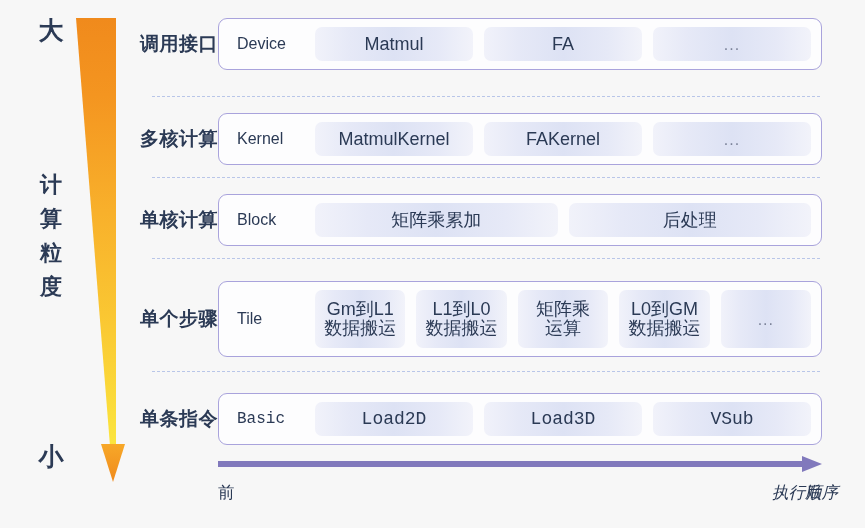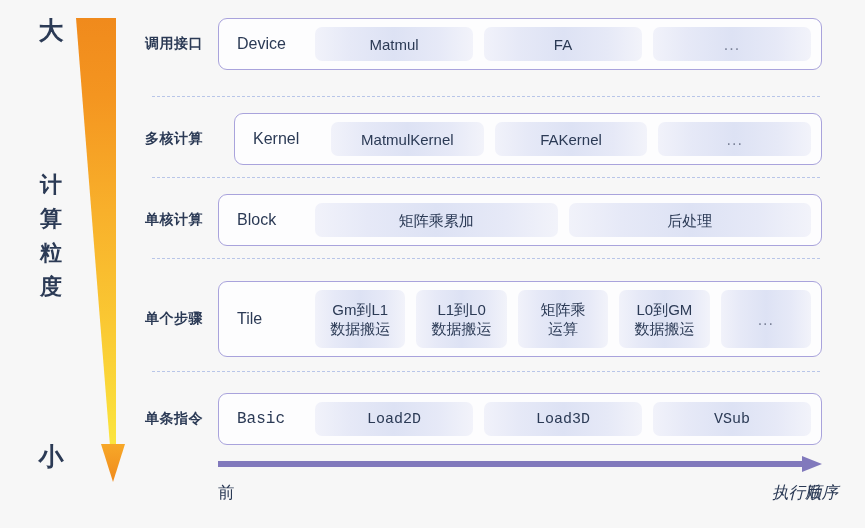--- a/index.html
+++ b/index.html
@@ -51,25 +51,25 @@
     left: 0; top: 0; width: 865px; height: 460px;
   }
   .row {
     position: absolute;
     left: 120px; width: 702px;
     display: flex; align-items: center;
   }
   .row-label {
     width: 98px;
     flex: 0 0 98px;
-    font-size: 14px;
+    font-size: 19px;
     font-weight: 700;
     color: #2B3A55;
     letter-spacing: 0.5px;
-    text-align: center;
+    text-align: right;
     padding-left: 10px;
     box-sizing: border-box;
   }
   .row-box {
     flex: 1 1 auto;
     border: 1.6px solid #A9A3DC;
     border-radius: 9px;
     background: #FDFDFE;
     display: flex;
     align-items: center;
@@ -89,21 +89,21 @@
     flex: 1 1 auto;
     display: flex;
     gap: 11px;
   }
   .chip {
     flex: 1 1 0;
     border-radius: 7px;
     background: linear-gradient(90deg,
                 #F1F2FA 0%, #E6E9F7 22%, #DDE2F4 50%, #E6E9F7 78%, #F2F3FA 100%);
     color: #2B3A55;
-    font-size: 15px;
+    font-size: 18px;
     display: flex;
     flex-direction: column;
     align-items: center;
     justify-content: center;
     text-align: center;
     line-height: 19px;
     white-space: nowrap;
   }
   .chip .l2 { display: block; }
   .chip.ellipsis {
@@ -194,21 +194,21 @@
         </div>
         <div class="chip ellipsis">
           <span>...</span>
         </div>
       </div>
     </div>
   </div>
 
   <div class="divider" style="top:96px;"></div>
 
-  <div class="row h-normal" style="top:113px;gap:16px;">
+  <div class="row h-normal" style="top:113px;">
     <div class="row-label">多核计算</div>
     <div class="row-box">
       <div class="box-title">Kernel</div>
       <div class="chips">
         <div class="chip">
           <span>MatmulKernel</span>
         </div>
         <div class="chip">
           <span>FAKernel</span>
         </div>

